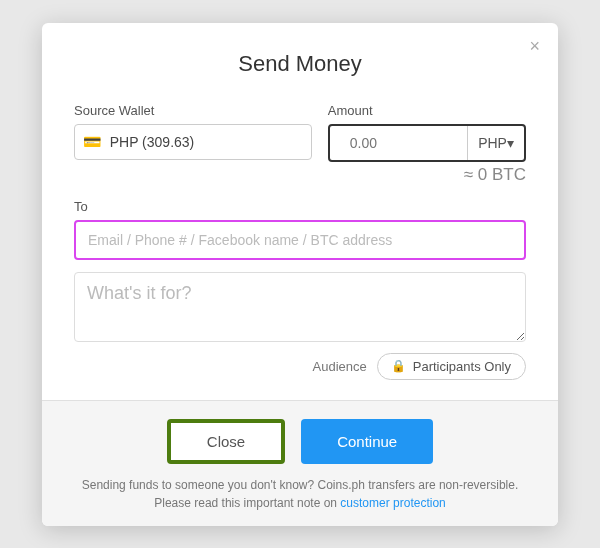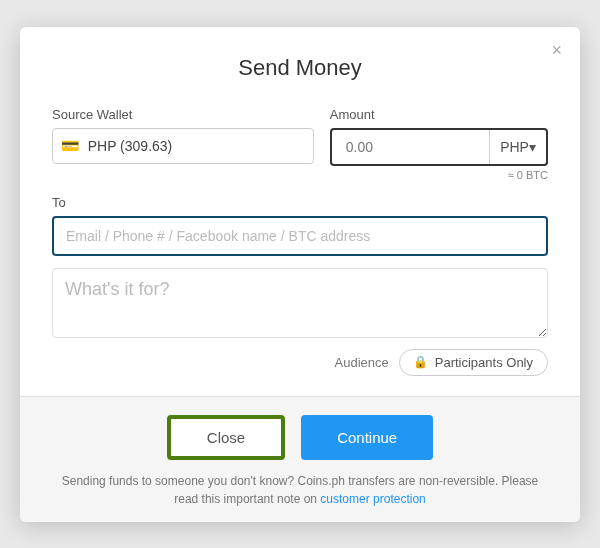--- a/index.html
+++ b/index.html
@@ -6,21 +6,21 @@
     body {
       font-family: -apple-system, BlinkMacSystemFont, 'Segoe UI', sans-serif;
       background: #e8e8e8;
       display: flex;
       justify-content: center;
       align-items: center;
       min-height: 100vh;
       font-size: 14px;
     }
     .modal-overlay {
-      width: 600px;
+      width: 516px;
       height: 548px;
       display: flex;
       justify-content: center;
       align-items: center;
     }
     .modal {
       background: #fff;
       border-radius: 6px;
       width: 560px;
       box-shadow: 0 4px 24px rgba(0,0,0,0.18);
@@ -83,49 +83,49 @@
       color: #444;
       padding: 9px 4px 9px 0;
       background: transparent;
       flex: 1;
     }
     .amount-input {
       border: none;
       outline: none;
       font-size: 14px;
       color: #aaa;
-      padding: 9px 14px;
+      padding: 9px 20px;
       background: transparent;
       flex: 1;
       width: 80px;
     }
     .currency-selector {
       display: flex;
       align-items: center;
       padding: 0 10px;
       border-left: 1px solid #ccc;
       color: #555;
       font-size: 14px;
       cursor: pointer;
       height: 100%;
     }
     .btc-approx {
-      font-size: 11px;
+      font-size: 17px;
       color: #888;
       text-align: right;
       margin-top: 3px;
     }
     .to-label {
       font-size: 13px;
       color: #555;
       margin-bottom: 6px;
     }
     .to-input {
       width: 100%;
-      border: 2px solid #0c4a6e;
+      border: 2px solid #d946ef;
       border-radius: 4px;
       padding: 10px 12px;
       font-size: 14px;
       color: #ec4899;
       outline: none;
     }
     .to-input::placeholder {
       color: #bbb;
     }
     .note-textarea {

